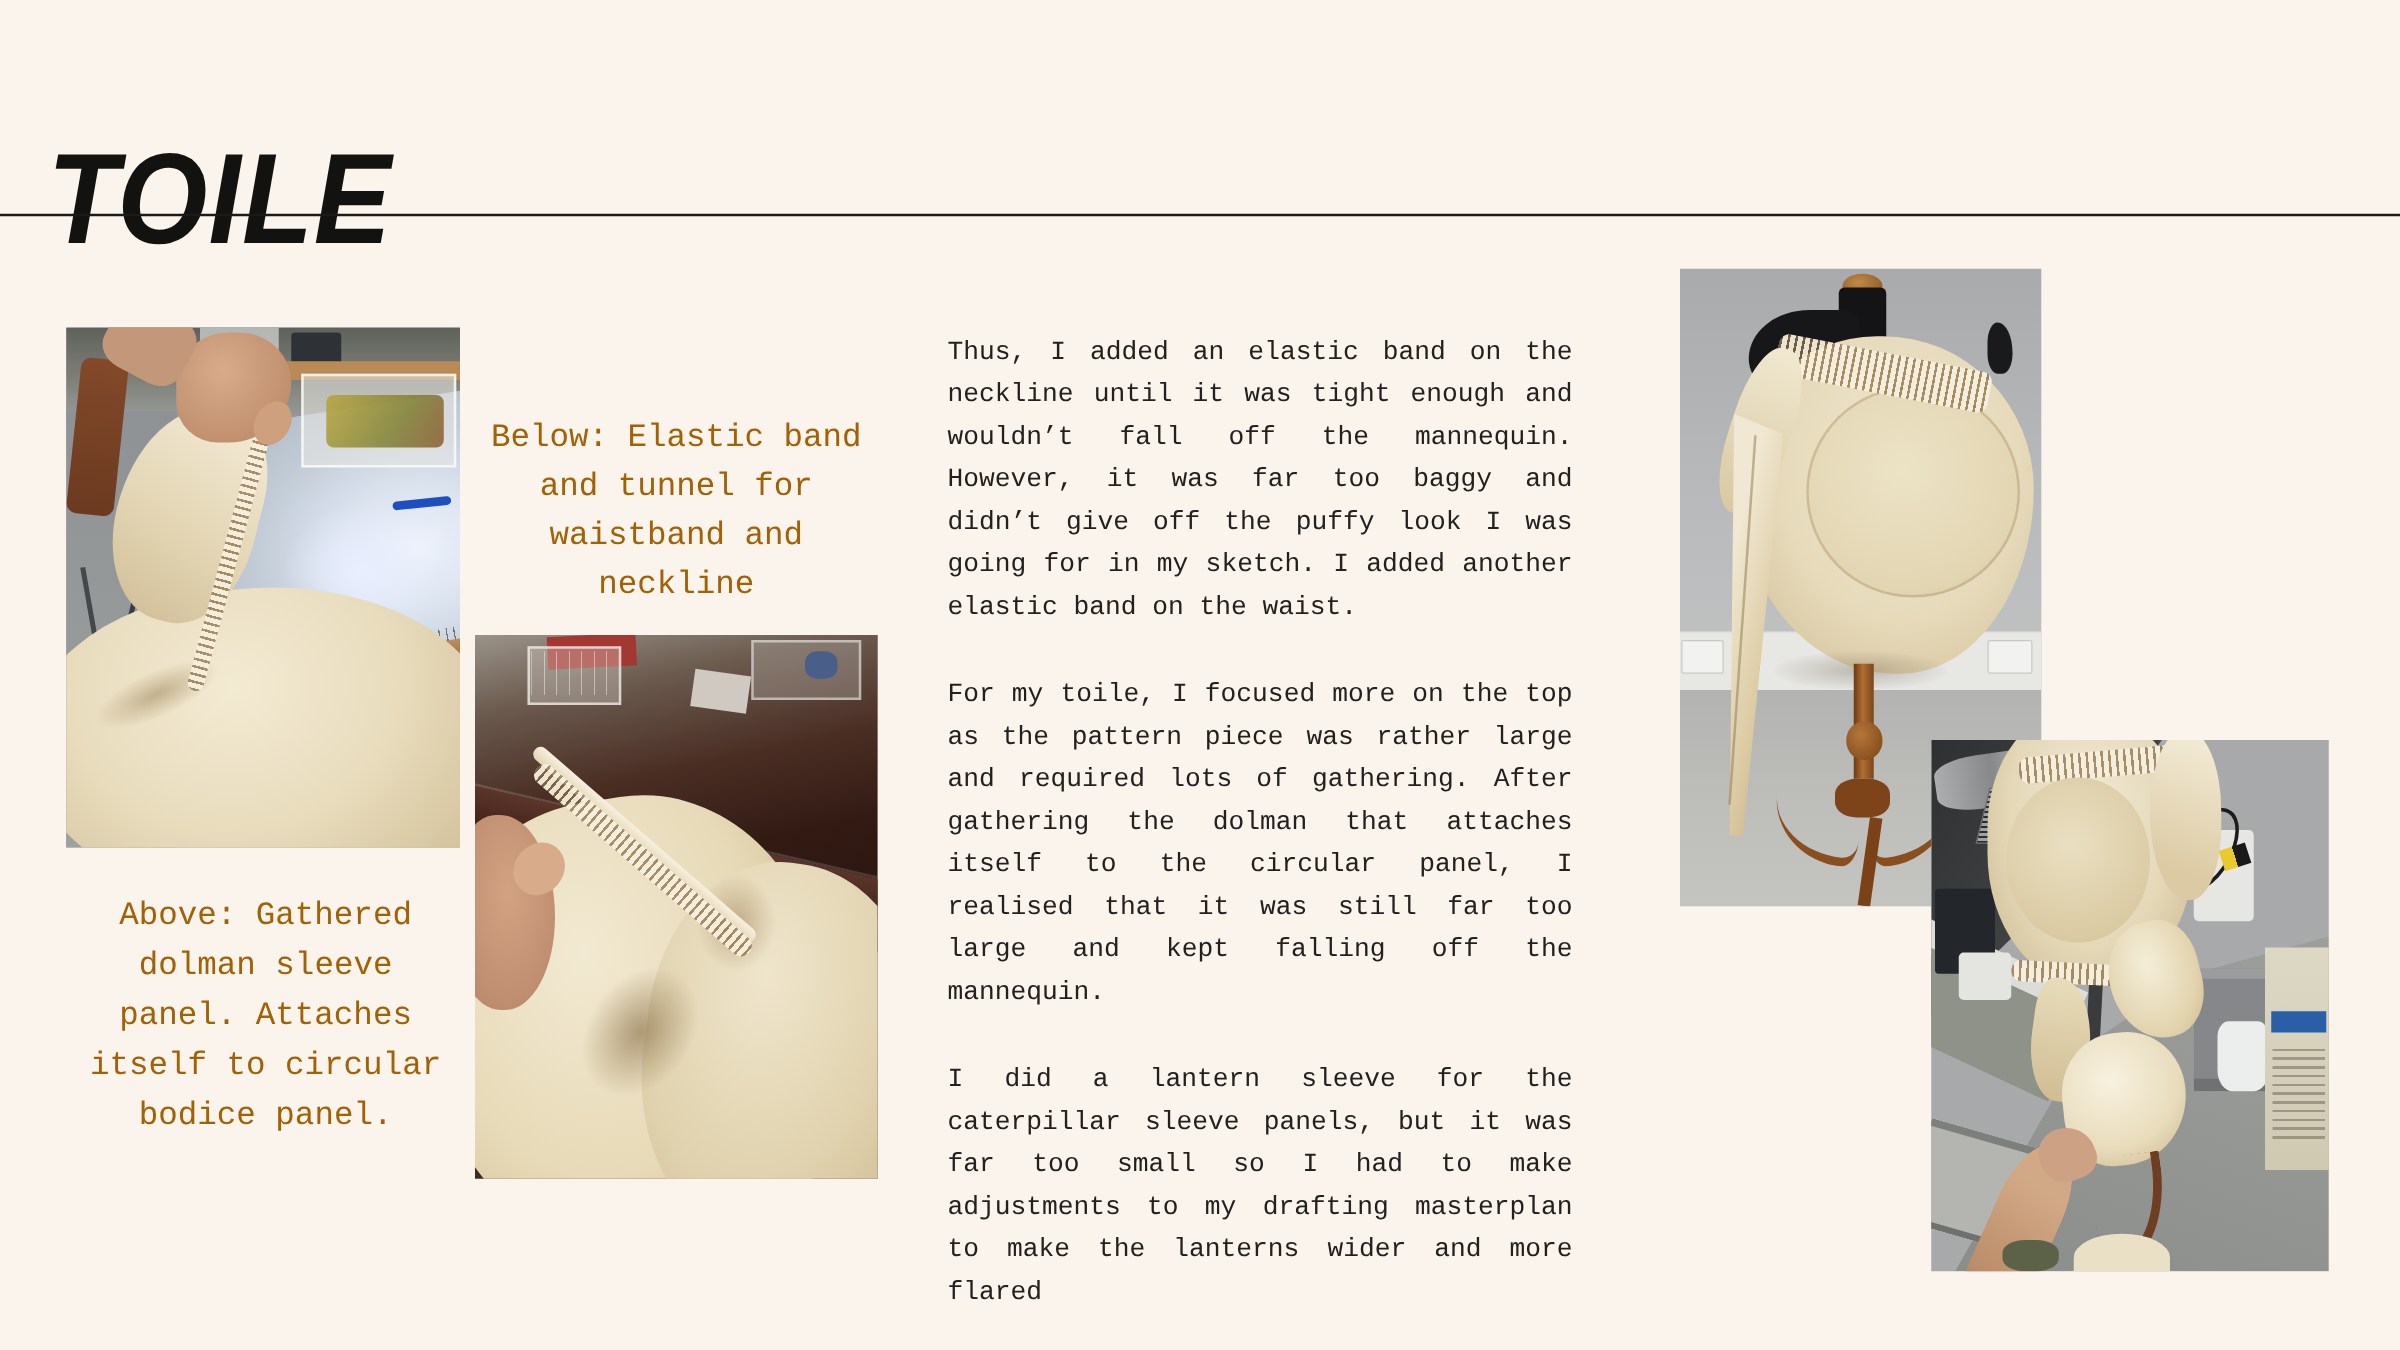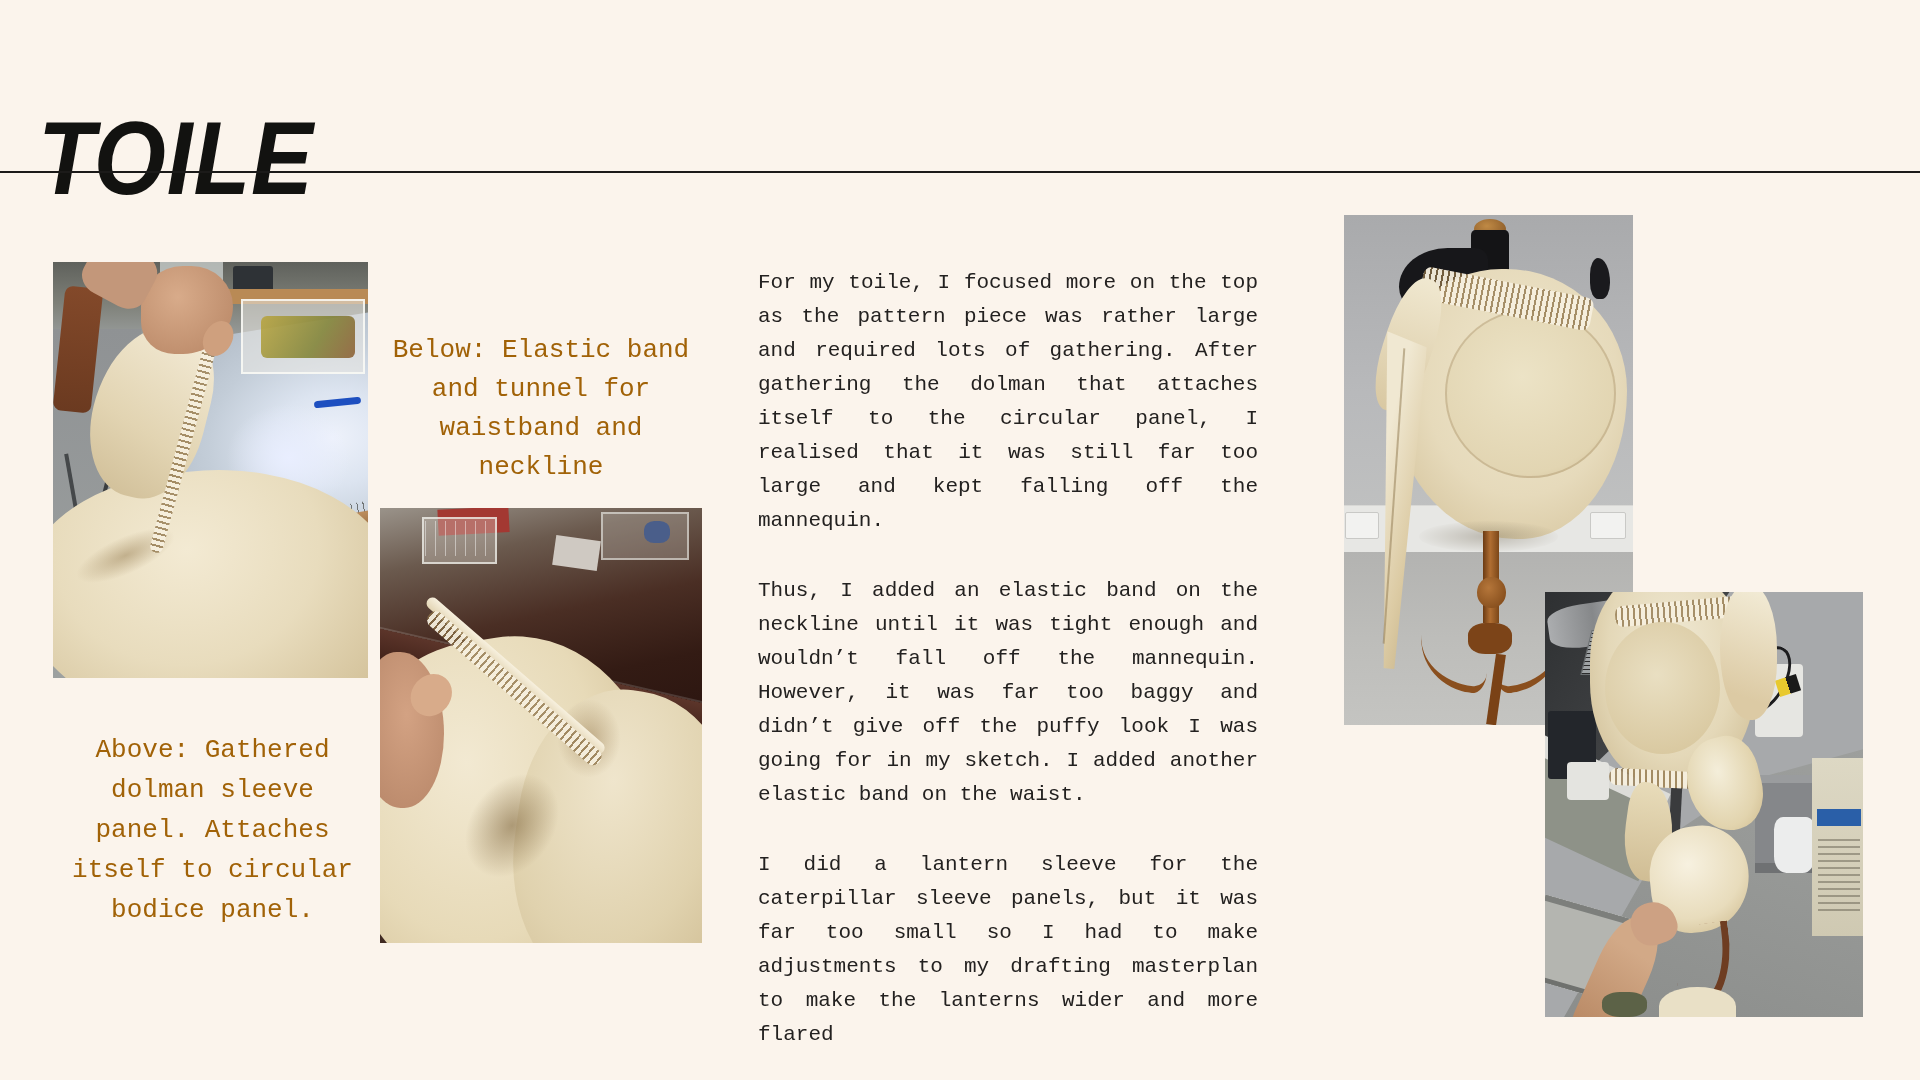--- a/index.html
+++ b/index.html
@@ -48,21 +48,21 @@
     <div class="a" style="left:6%;top:66%;width:34%;height:9%;background:radial-gradient(ellipse,rgba(158,134,92,.55),rgba(158,134,92,0) 70%);transform:rotate(-24deg);"></div>
     <div class="a" style="left:13%;top:15%;width:36%;height:42%;transform:rotate(14deg);border-radius:60% 40% 50% 50%;
                 background:linear-gradient(200deg,#f4ecd8 0%,#e2d4b2 60%,#cfbd96 100%);"></div>
     <div class="a gatherV" style="left:41%;top:9%;width:13px;height:62%;transform:rotate(15deg);"></div>
     <div class="a" style="left:28%;top:1%;width:29%;height:21%;border-radius:50% 50% 60% 40%;
                 background:radial-gradient(ellipse at 40% 35%,#d8ab8a,#bd8c6b 80%);"></div>
     <div class="a" style="left:48%;top:14%;width:9%;height:9%;border-radius:50%;background:#cfa07e;transform:rotate(30deg);"></div>
     <div class="a" style="left:10%;top:-4%;width:22%;height:14%;background:#c3977a;transform:rotate(28deg);border-radius:30%;"></div>
   </div>
 
-  <div class="a caption" style="left:40px;top:730px;width:345px;">Above: Gathered
+  <div class="a caption" style="left:40px;top:712px;width:345px;">Above: Gathered
 dolman sleeve
 panel.  Attaches
 itself to circular
 bodice panel.</div>
 
   <div class="a caption" style="left:371px;top:331px;width:340px;line-height:39px;">Below: Elastic band
 and tunnel for
 waistband and
 neckline</div>
 
@@ -84,22 +84,22 @@
     <div class="a" style="left:28%;top:60%;width:26%;height:26%;background:radial-gradient(ellipse,rgba(130,105,65,.6),rgba(130,105,65,0) 70%);transform:rotate(35deg);"></div>
     <div class="a" style="left:55%;top:44%;width:20%;height:18%;background:radial-gradient(ellipse,rgba(150,122,78,.5),rgba(150,122,78,0) 70%);"></div>
     <div class="a" style="left:16%;top:20%;width:72%;height:12px;background:linear-gradient(180deg,#f7f0de,#e3d5b4);transform:rotate(41deg);transform-origin:left top;border-radius:6px;"></div>
     <div class="a gather" style="left:17%;top:23%;width:70%;height:17px;transform:rotate(41deg);transform-origin:left top;"></div>
     <div class="a" style="left:-6%;top:33%;width:26%;height:36%;border-radius:45% 55% 50% 50%;
                 background:radial-gradient(ellipse at 55% 40%,#d3a283,#b9886a 85%);"></div>
     <div class="a" style="left:10%;top:38%;width:12%;height:10%;border-radius:50%;background:#d8ab8a;transform:rotate(40deg);"></div>
   </div>
 
   <div class="a bodycol" style="left:758px;top:266px;">
+    <p>Thus, I added an elastic band on the neckline until it was tight enough and wouldn’t fall off the mannequin. However, it was far too baggy and didn’t give off the puffy look I was going for in my sketch. I added another elastic band on the waist.</p>
     <p>For my toile, I focused more on the top as the pattern piece was rather large and required lots of gathering. After gathering the dolman that attaches itself to the circular panel, I realised that it was still far too large and kept falling off the mannequin.</p>
-    <p>Thus, I added an elastic band on the neckline until it was tight enough and wouldn’t fall off the mannequin. However, it was far too baggy and didn’t give off the puffy look I was going for in my sketch. I added another elastic band on the waist.</p>
     <p>I did a lantern sleeve for the caterpillar sleeve panels, but it was far too small so I had to make adjustments to my drafting masterplan to make the lanterns wider and more flared</p>
   </div>
 
   <div class="a photo" style="left:1344px;top:215px;width:289px;height:510px;background:#b4b5b7;z-index:1;" aria-label="Cream toile top on a black mannequin with wooden tripod stand">
     <div class="a" style="left:0;top:0;width:100%;height:58%;background:linear-gradient(180deg,#a9aaac 0%,#b8b9bb 60%,#bfc0c0 100%);"></div>
     <div class="a" style="left:0;top:57%;width:100%;height:9%;background:#e7e7e4;box-shadow:0 1px 0 #cfcfcc,0 -1px 0 #d8d8d5;"></div>
     <div class="a" style="left:0.5%;top:58.2%;width:11%;height:5%;background:#f2f2f0;border:1px solid #c9c9c6;border-radius:2px;"></div>
     <div class="a" style="left:85%;top:58.2%;width:12%;height:5%;background:#f2f2f0;border:1px solid #c9c9c6;border-radius:2px;"></div>
     <div class="a" style="left:0;top:66%;width:100%;height:34%;background:linear-gradient(180deg,#b3b3b1 0%,#bdbdba 50%,#c4c4c1 100%);"></div>
     <div class="a" style="left:45%;top:0.8%;width:11%;height:4%;border-radius:50%;background:radial-gradient(ellipse at 40% 35%,#c08a45,#8a5a28 85%);"></div>

